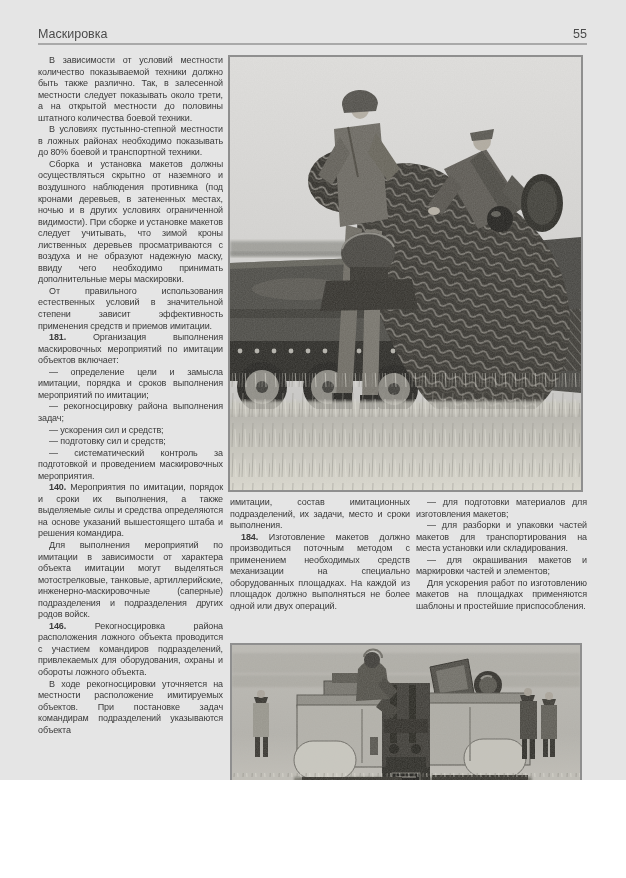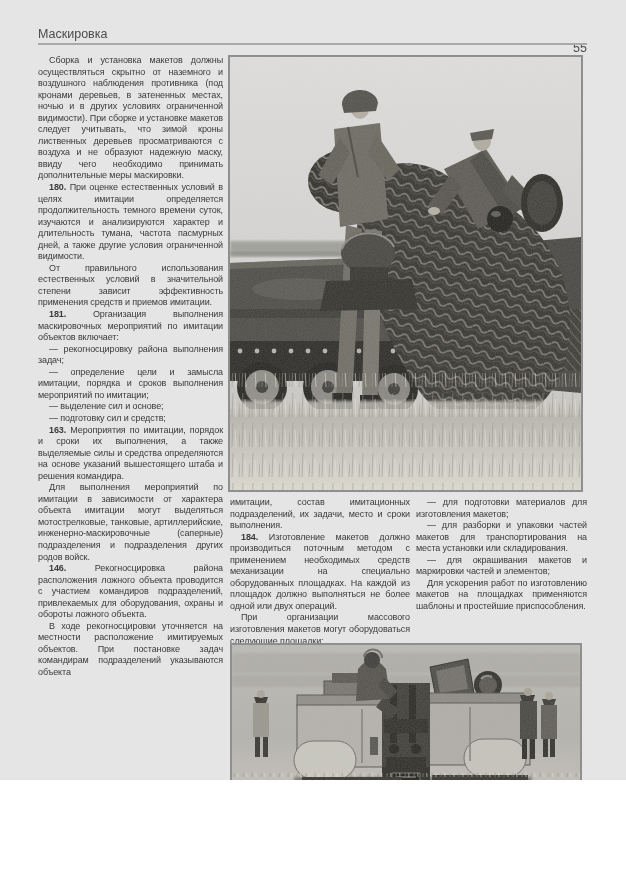--- a/index.html
+++ b/index.html
@@ -2,21 +2,21 @@
 <html lang="ru"><head>
 <meta charset="utf-8">
 <style>
   html,body { margin:0; padding:0; background:#ffffff; }
   .page {
     position:relative; width:626px; height:780px; background:#e5e5e5;
     font-family:"Liberation Sans", sans-serif; overflow:hidden;
   }
   
   .hdr-title { position:absolute; left:38px; top:27px; font-size:12.5px; color:#4b4b4b; }
-  .hdr-num   { position:absolute; right:39px; top:41px; font-size:12.5px; color:#4b4b4b; }
+  .hdr-num   { position:absolute; right:39px; top:27px; font-size:12.5px; color:#4b4b4b; }
   .rule      { position:absolute; left:38px; width:549px; height:2px; background:#a9a9a9; }
   .rule-top  { top:43px; }
   .rule-bot  { top:831px; }
   .ftr-left  { position:absolute; left:38px;  top:837px; font-size:10.5px; color:#4b4b4b;text-align:center; }
   .ftr-right { position:absolute; right:39px; top:837px; font-size:14px; color:#4b4b4b; }
 
   
   .col {
     position:absolute; font-size:9px; line-height:11.55px; color:#3a3a3a;
     text-align:justify; letter-spacing:-0.1px; hyphens:auto;
@@ -166,37 +166,38 @@
 
       <rect x="0" y="352" width="351" height="81" fill="url(#grass1)"></rect>
       <rect x="0" y="344" width="351" height="14" fill="#c8c6bd" opacity="0.8" filter="url(#soft1)"></rect>
       <rect x="0" y="316" width="351" height="117" fill="url(#grassTex)" opacity="0.55"></rect>
 
       <rect x="0" y="0" width="351" height="433" filter="url(#grainF)"></rect>
     </svg>
   </div>
 
   <div class="col col-left">
+      <p class="para">В зависимости от условий местности количество показываемой техники должно быть также различно. Так, в залесенной местности следует показывать около трети, а на открытой местности до половины штатного количества боевой техники.</p>
+      <p class="para">В условиях пустынно-степной местности в ложных районах необходимо показывать до 80% боевой и транспортной техники.</p>
       <p class="para">Сборка и установка макетов должны осуществляться скрытно от наземного и воздушного наблюдения противника (под кронами деревьев, в затененных местах, ночью и в других условиях ограниченной видимости). При сборке и установке макетов следует учитывать, что зимой кроны лиственных деревьев просматриваются с воздуха и не образуют надежную маску, ввиду чего необходимо принимать дополнительные меры маскировки.</p>
-      <p class="para"><b class="pnum">180.</b> При оценке естественных условий в целях имитации определяется продолжительность темного времени суток, изучаются и анализируются характер и длительность тумана, частота пасмурных дней, а также другие условия ограниченной видимости.</p>
       <p class="para">От правильного использования естественных условий в значительной степени зависит эффективность применения средств и приемов имитации.</p>
       <p class="para"><b class="pnum">181.</b> Организация выполнения маскировочных мероприятий по имитации объектов включает:</p>
+      <p class="para">— определение цели и замысла имитации, порядка и сроков выполнения мероприятий по имитации;</p>
       <p class="para">— рекогносцировку района выполнения задач;</p>
-      <p class="para">— определение цели и замысла имитации, порядка и сроков выполнения мероприятий по имитации;</p>
-      <p class="para">— выделение сил и основе;</p>
+      <p class="para">— ускорения сил и средств;</p>
       <p class="para">— подготовку сил и средств;</p>
-      <p class="para"><b class="pnum">163.</b> Мероприятия по имитации, порядок и сроки их выполнения, а также выделяемые силы и средства определяются на основе указаний вышестоящего штаба и решения командира.</p>
+      <p class="para">— систематический контроль за подготовкой и проведением маскировочных мероприятия.</p>
+      <p class="para"><b class="pnum">140.</b> Мероприятия по имитации, порядок и сроки их выполнения, а также выделяемые силы и средства определяются на основе указаний вышестоящего штаба и решения командира.</p>
       <p class="para">Для выполнения мероприятий по имитации в зависимости от характера объекта имитации могут выделяться мотострелковые, танковые, артиллерийские, инженерно-маскировочные (саперные) подразделения и подразделения других родов войск.</p>
       <p class="para"><b class="pnum">146.</b> Рекогносцировка района расположения ложного объекта проводится с участием командиров подразделений, привлекаемых для оборудования, охраны и обороты ложного объекта.</p>
       <p class="para">В ходе рекогносцировки уточняется на местности расположение имитируемых объектов. При постановке задач командирам подразделений указываются объекта</p>
     </div>
   <div class="col col-middle">
       <p class="para flush">имитации, состав имитационных подразделений, их задачи, место и сроки выполнения.</p>
       <p class="para"><b class="pnum">184.</b> Изготовление макетов должно производиться поточным методом с применением необходимых средств механизации на специально оборудованных площадках. На каждой из площадок должно выполняться не более одной или двух операций.</p>
-      <p class="para">При организации массового изготовления макетов могут оборудоваться следующие площадки:</p>
     </div>
   <div class="col col-right">
       <p class="para">— для подготовки материалов для изготовления макетов;</p>
       <p class="para">— для разборки и упаковки частей макетов для транспортирования на места установки или складирования.</p>
       <p class="para">— для окрашивания макетов и маркировки частей и элементов;</p>
       <p class="para">Для ускорения работ по изготовлению макетов на площадках применяются шаблоны и простейшие приспособления.</p>
     </div>
 
   <div class="photo photo2">
     <svg viewBox="0 0 348 178" preserveAspectRatio="none" role="img" aria-label="rear-view-of-anti-aircraft-gun-vehicle-with-seated-soldier-and-officers-in-field">

